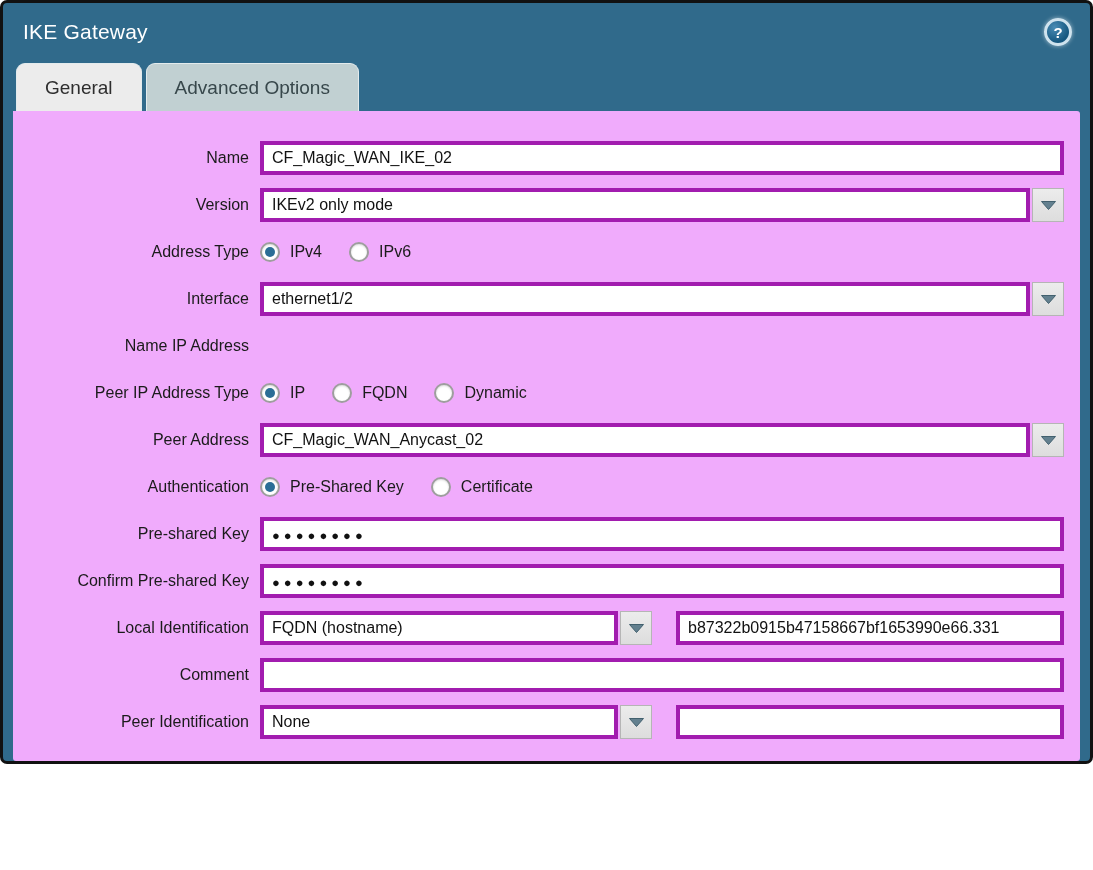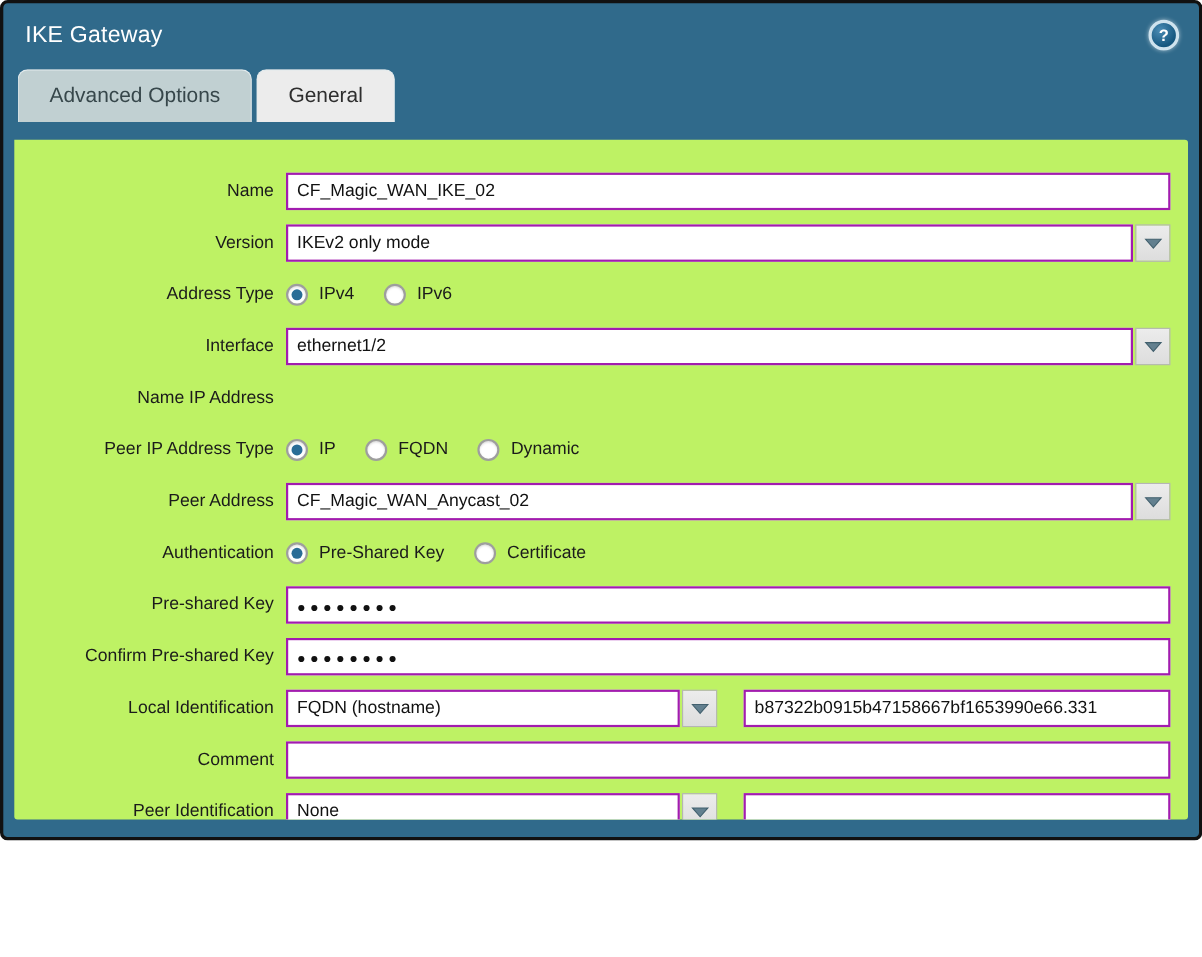--- a/index.html
+++ b/index.html
@@ -52,22 +52,22 @@
   }
   .tab.active {
     background: #ececec;
     color: #2e2e2e;
     position: relative; z-index: 2;
   }
 
   
   .panel {
     flex: 1 1 auto;
-    background: #bef264;
-    margin: 16px 10px;
+    background: #f0abfc;
+    margin: 0 10px;
     border-radius: 0 3px 3px 3px;
     padding: 30px 16px 24px 0;
     overflow: hidden;
   }
   .row {
     display: flex; align-items: center;
     margin-bottom: 13px;
     min-height: 34px;
   }
   .lbl {
@@ -75,21 +75,21 @@
     text-align: right;
     padding-right: 11px;
     font-size: 16px; color: #1b1b1b;
     white-space: nowrap;
   }
   .field-area { flex: 1 1 auto; display: flex; align-items: center; }
 
   .tinput {
     height: 34px; flex: 1 1 auto;
     background: #ffffff;
-    border: 2px solid #a21caf;
+    border: 4px solid #a21caf;
     display: flex; align-items: center;
     padding: 0 8px;
     font-size: 16px; color: #111111;
     overflow: hidden; white-space: nowrap;
     cursor: text;
   }
   .pw { font-size: 13px; letter-spacing: 4px; color: #111; padding-top: 2px; }
 
   .dd { display: flex; align-items: stretch; flex: 1 1 auto; }
   .dd .tinput { flex: 1 1 auto; }
@@ -145,25 +145,25 @@
 <div class="dialog">
 
   <div class="titlebar">
     <span class="title">IKE Gateway</span>
     <span class="help">
       <span class="help-q">?</span>
     </span>
   </div>
 
   <div class="tabs">
+    <div class="tab active">
+      <span>General</span>
+    </div>
     <div class="tab">
       <span>Advanced Options</span>
-    </div>
-    <div class="tab active">
-      <span>General</span>
     </div>
   </div>
 
   <div class="panel">
 
     <div class="row">
       <label class="lbl">Name</label>
       <div class="field-area">
         <div class="tinput">CF_Magic_WAN_IKE_02</div>
       </div>

